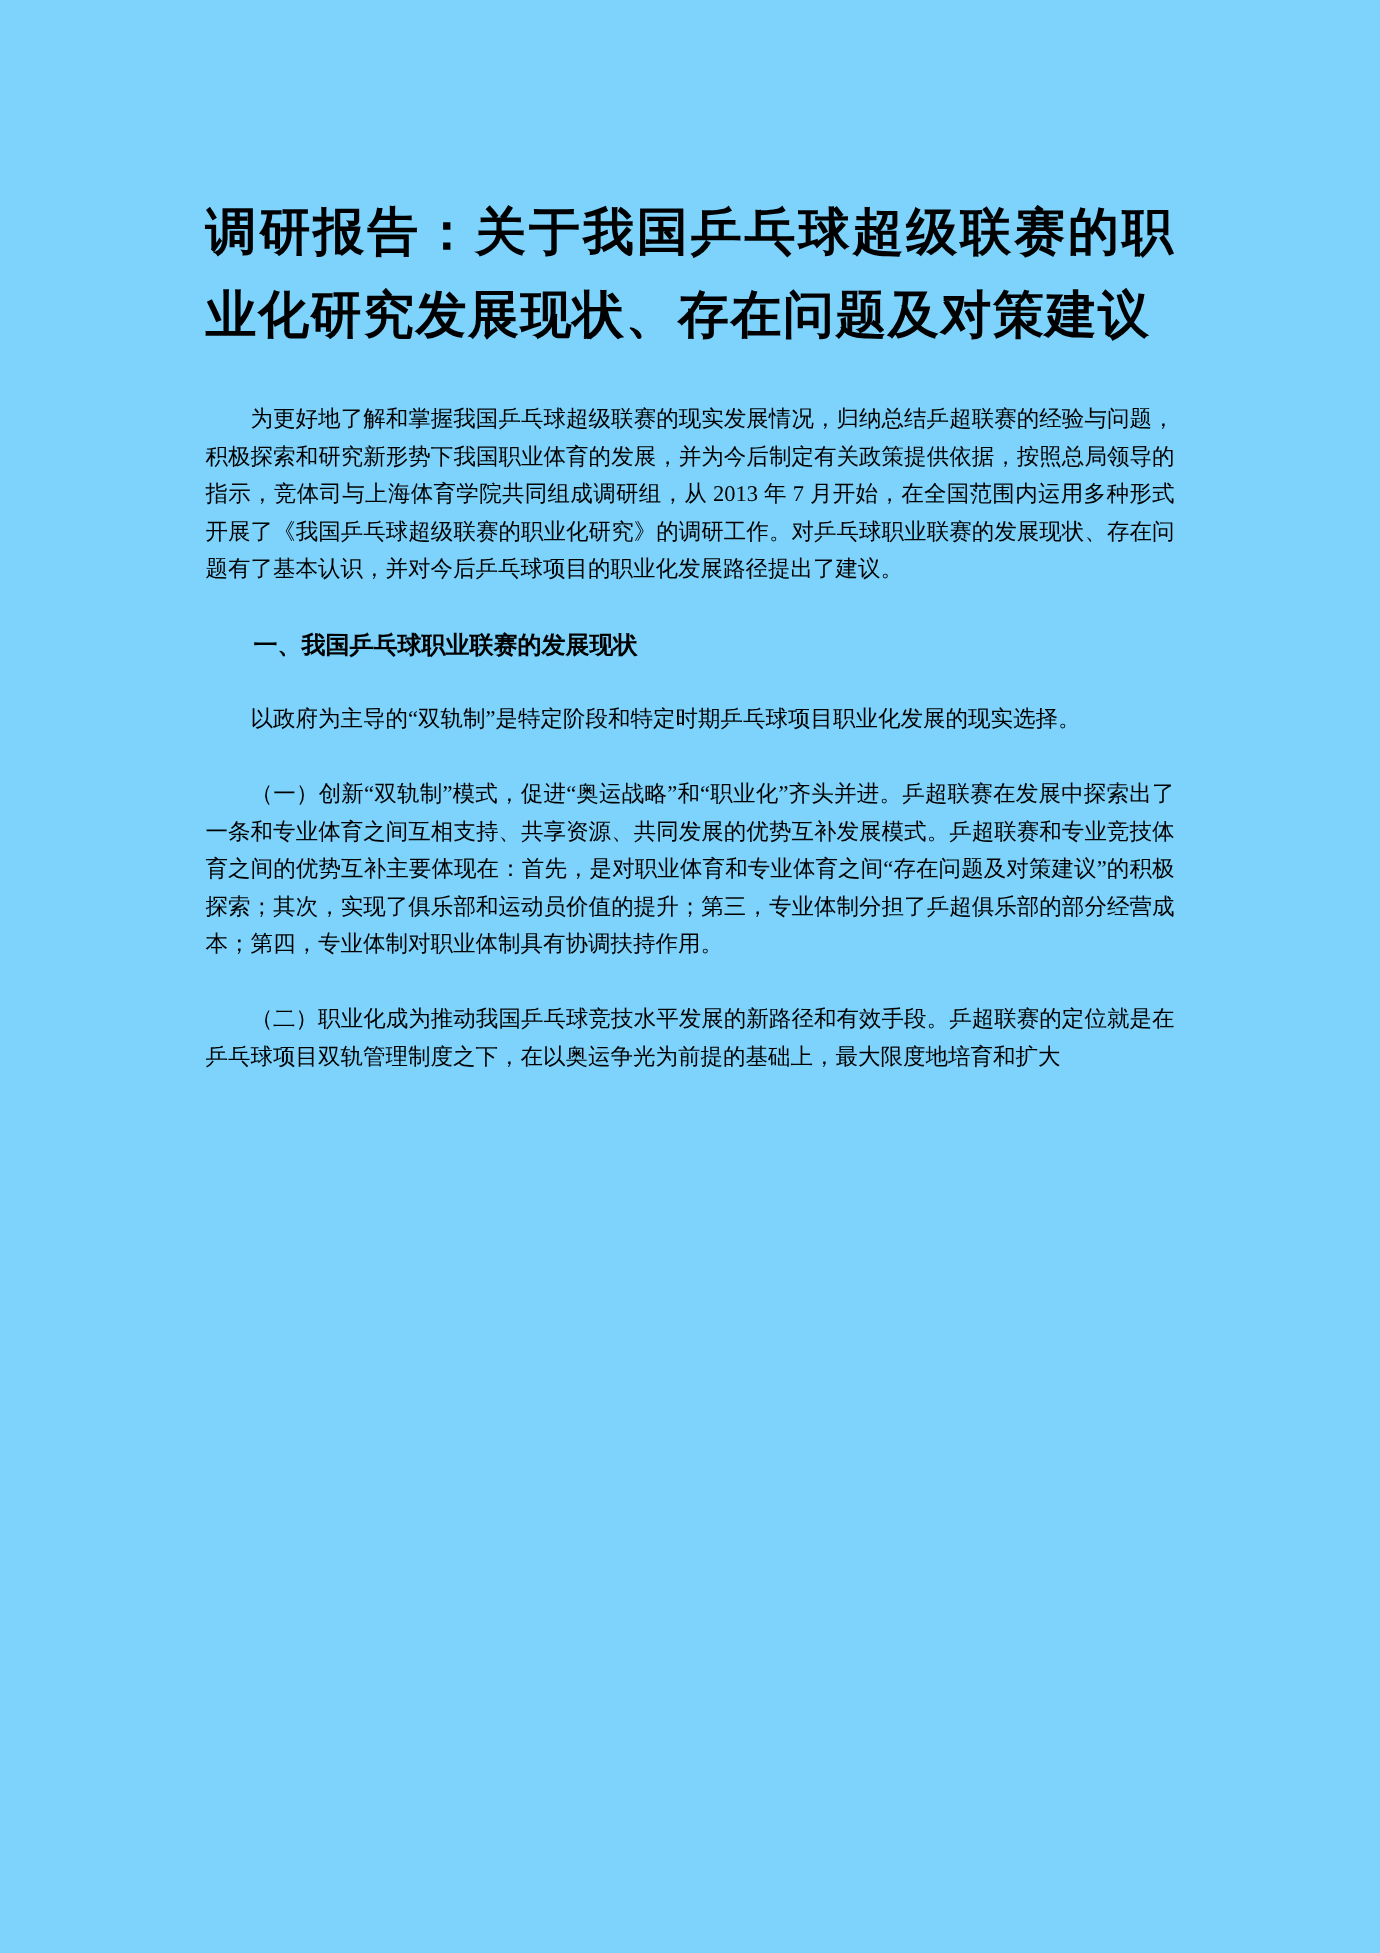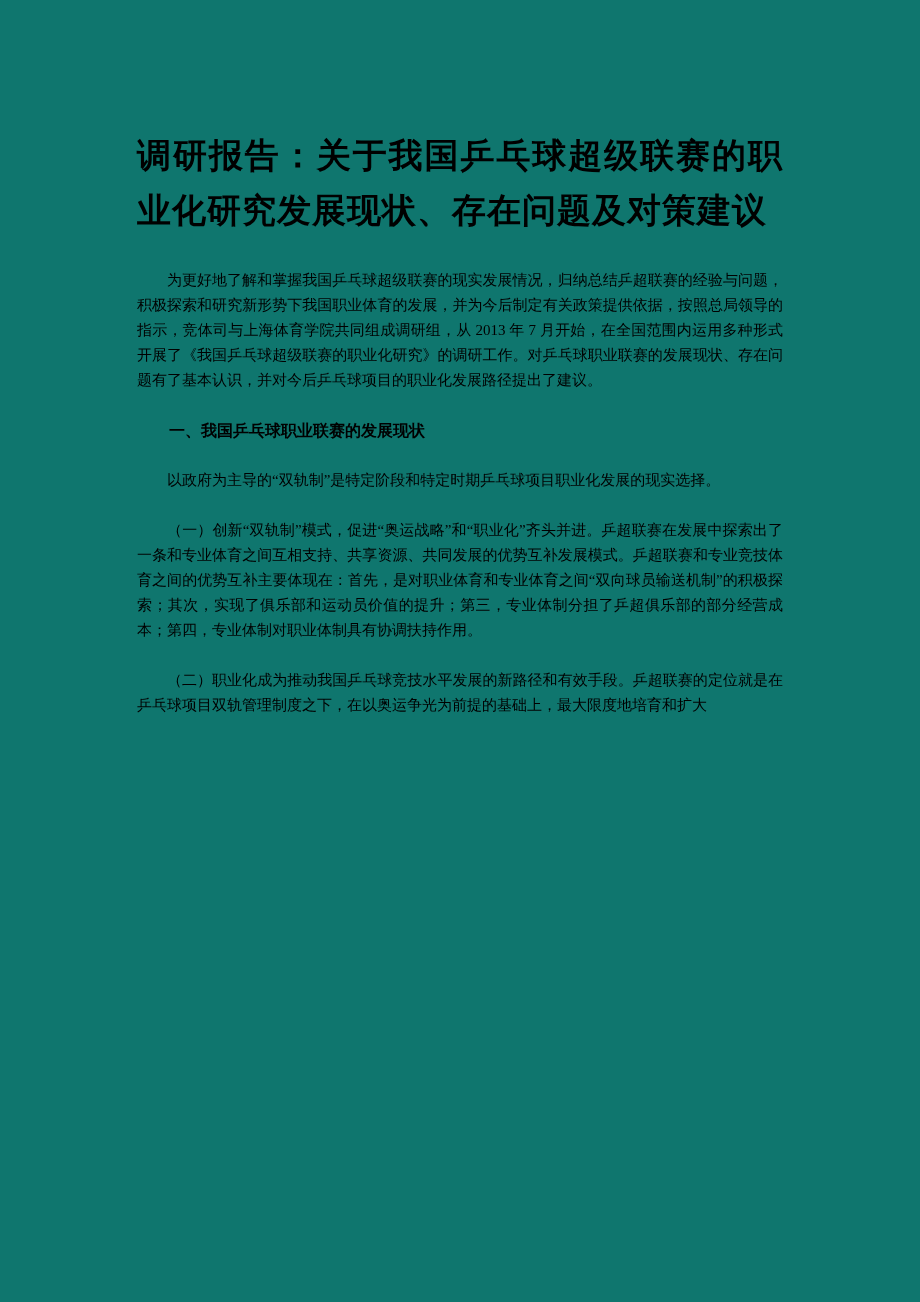--- a/index.html
+++ b/index.html
@@ -6,21 +6,21 @@
     margin: 0;
     padding: 0;
     background: #ffffff;
     color: #000000;
     font-family: "Liberation Serif", serif;
   }
   .page {
     position: relative;
     width: 920px;
     height: 1302px;
-    background: #0f766e;
+    background: #7dd3fc;
     box-sizing: border-box;
     padding: 128px 137px 0 137px;
     overflow: hidden;
   }
   .doc-title {
     font-size: 34px;
     font-weight: bold;
     line-height: 55px;
     text-align: justify;
     text-justify: inter-character;
@@ -50,16 +50,16 @@
   <h1 class="doc-title">调研报告：关于我国乒乓球超级联赛的职业化研究发展现状、存在问题及对策建议</h1>
 
   <p class="para">为更好地了解和掌握我国乒乓球超级联赛的现实发展情况，归纳总结乒超联赛的经验与问题，积极探索和研究新形势下我国职业体育的发展，并为今后制定有关政策提供依据，按照总局领导的指示，竞体司与上海体育学院共同组成调研组，从 2013 年 7 月开始，在全国范围内运用多种形式开展了《我国乒乓球超级联赛的职业化研究》的调研工作。对乒乓球职业联赛的发展现状、存在问题有了基本认识，并对今后乒乓球项目的职业化发展路径提出了建议。</p>
 
   <h2 class="heading">一、我国乒乓球职业联赛的发展现状</h2>
 
 
 
   <p class="para">以政府为主导的“双轨制”是特定阶段和特定时期乒乓球项目职业化发展的现实选择。</p>
 
-  <p class="para">（一）创新“双轨制”模式，促进“奥运战略”和“职业化”齐头并进。乒超联赛在发展中探索出了一条和专业体育之间互相支持、共享资源、共同发展的优势互补发展模式。乒超联赛和专业竞技体育之间的优势互补主要体现在：首先，是对职业体育和专业体育之间“双向球员输送机制”的积极探索；其次，实现了俱乐部和运动员价值的提升；第三，专业体制分担了乒超俱乐部的部分经营成本；第四，专业体制对职业体制具有协调扶持作用。</p>
+  <p class="para">（一）创新“双轨制”模式，促进“奥运战略”和“职业化”齐头并进。乒超联赛在发展中探索出了一条和专业体育之间互相支持、共享资源、共同发展的优势互补发展模式。乒超联赛和专业竞技体育之间的优势互补主要体现在：首先，是对职业体育和专业体育之间“存在问题及对策建议”的积极探索；其次，实现了俱乐部和运动员价值的提升；第三，专业体制分担了乒超俱乐部的部分经营成本；第四，专业体制对职业体制具有协调扶持作用。</p>
 
   <p class="para">（二）职业化成为推动我国乒乓球竞技水平发展的新路径和有效手段。乒超联赛的定位就是在乒乓球项目双轨管理制度之下，在以奥运争光为前提的基础上，最大限度地培育和扩大</p>
 </div>
 
 </body></html>

